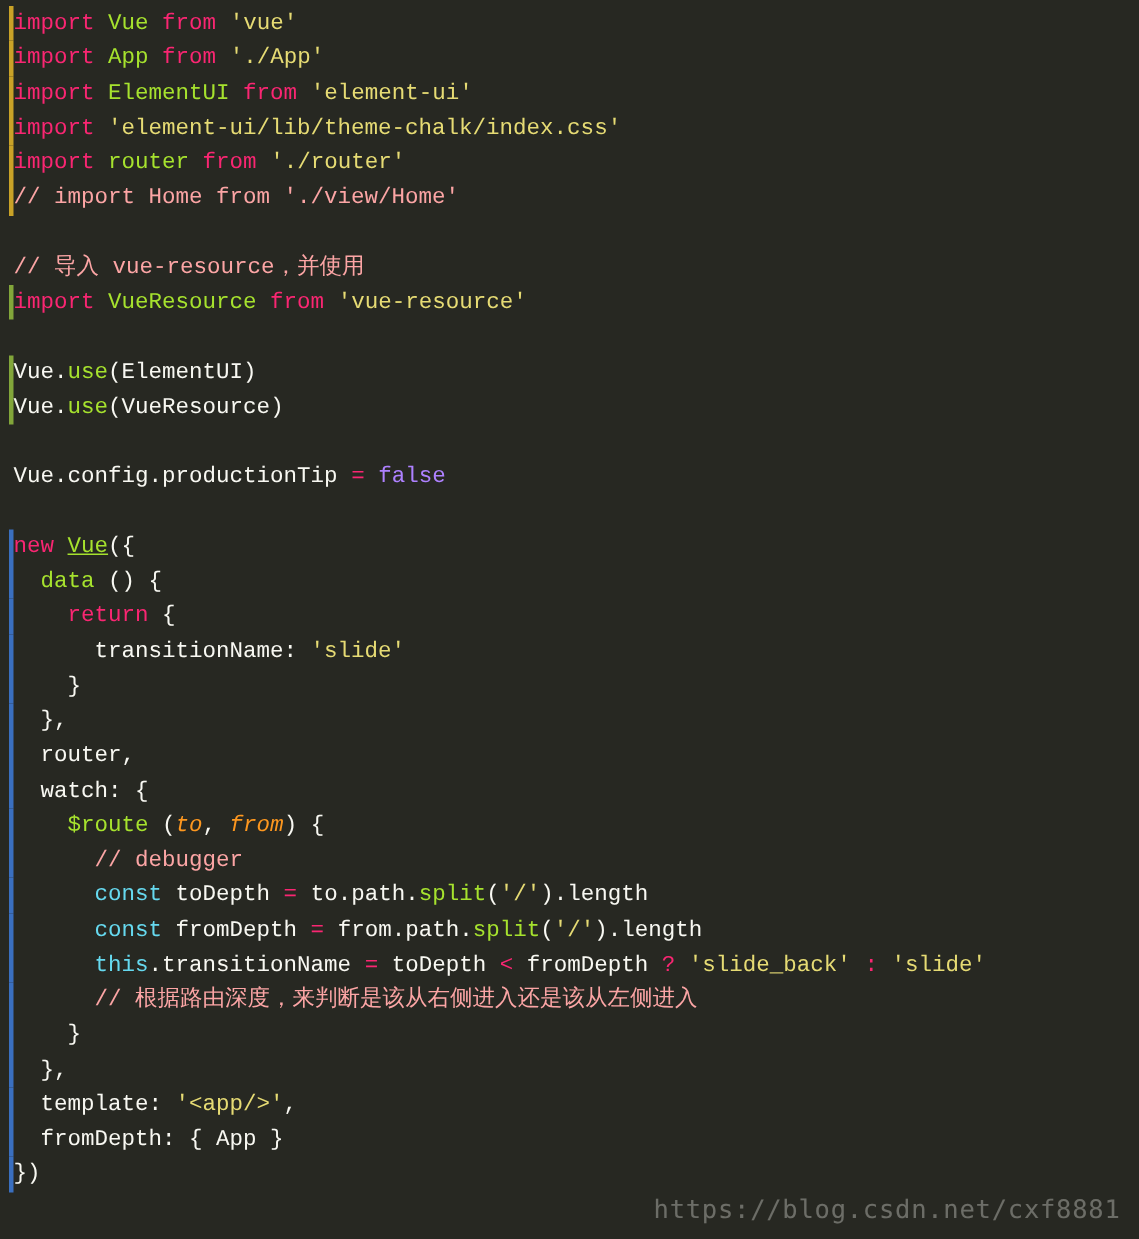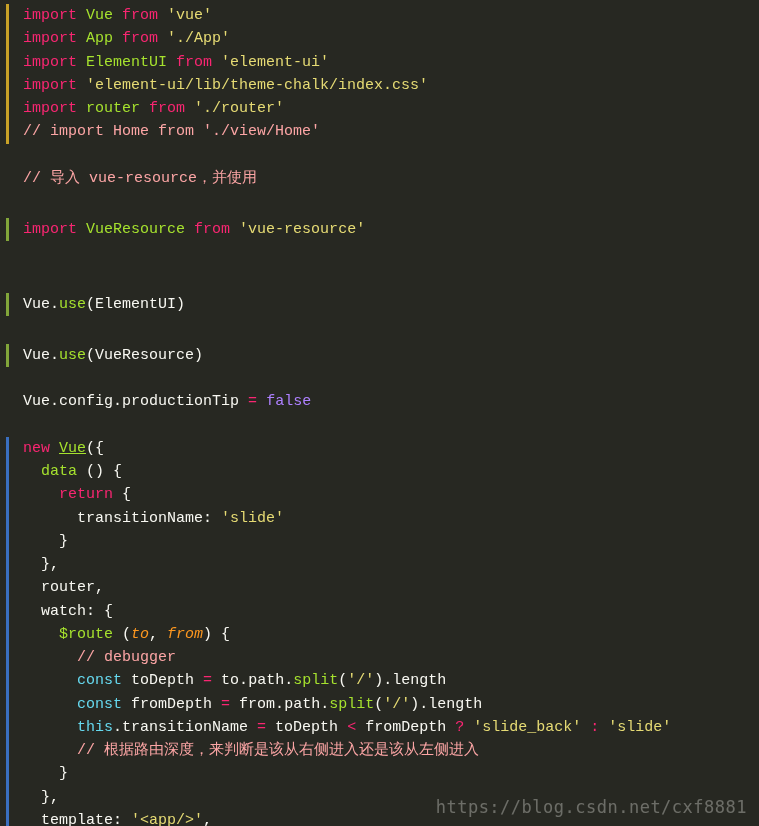--- a/index.html
+++ b/index.html
@@ -15,24 +15,24 @@
     overflow: hidden;
     position: relative;
   }
   .code-area {
     padding: 4px 4px 4px 6px;
     position: relative;
   }
   .line {
     white-space: pre;
     border-left: 3px solid transparent;
-    padding-left: 14px;
+    padding-left: 0;
   }
   .gutter-yellow { border-left-color: #c9a227; }
-  .gutter-green  { border-left-color: #82a63a; margin-top: 28px; }
+  .gutter-green  { border-left-color: #82a63a; }
   .gutter-blue   { border-left-color: #3a6fbf; }
 
   .kw-red    { color: #f92672; }
   .fn-green  { color: #a6e22e; }
   .fn-greenU { color: #a6e22e; text-decoration: underline; }
   .str       { color: #e6db74; }
   .comment   { color: #fca5a5; }
   .const     { color: #ae81ff; }
   .param     { color: #fd971f; font-style: italic; }
   .plain     { color: #f8f8f2; }

